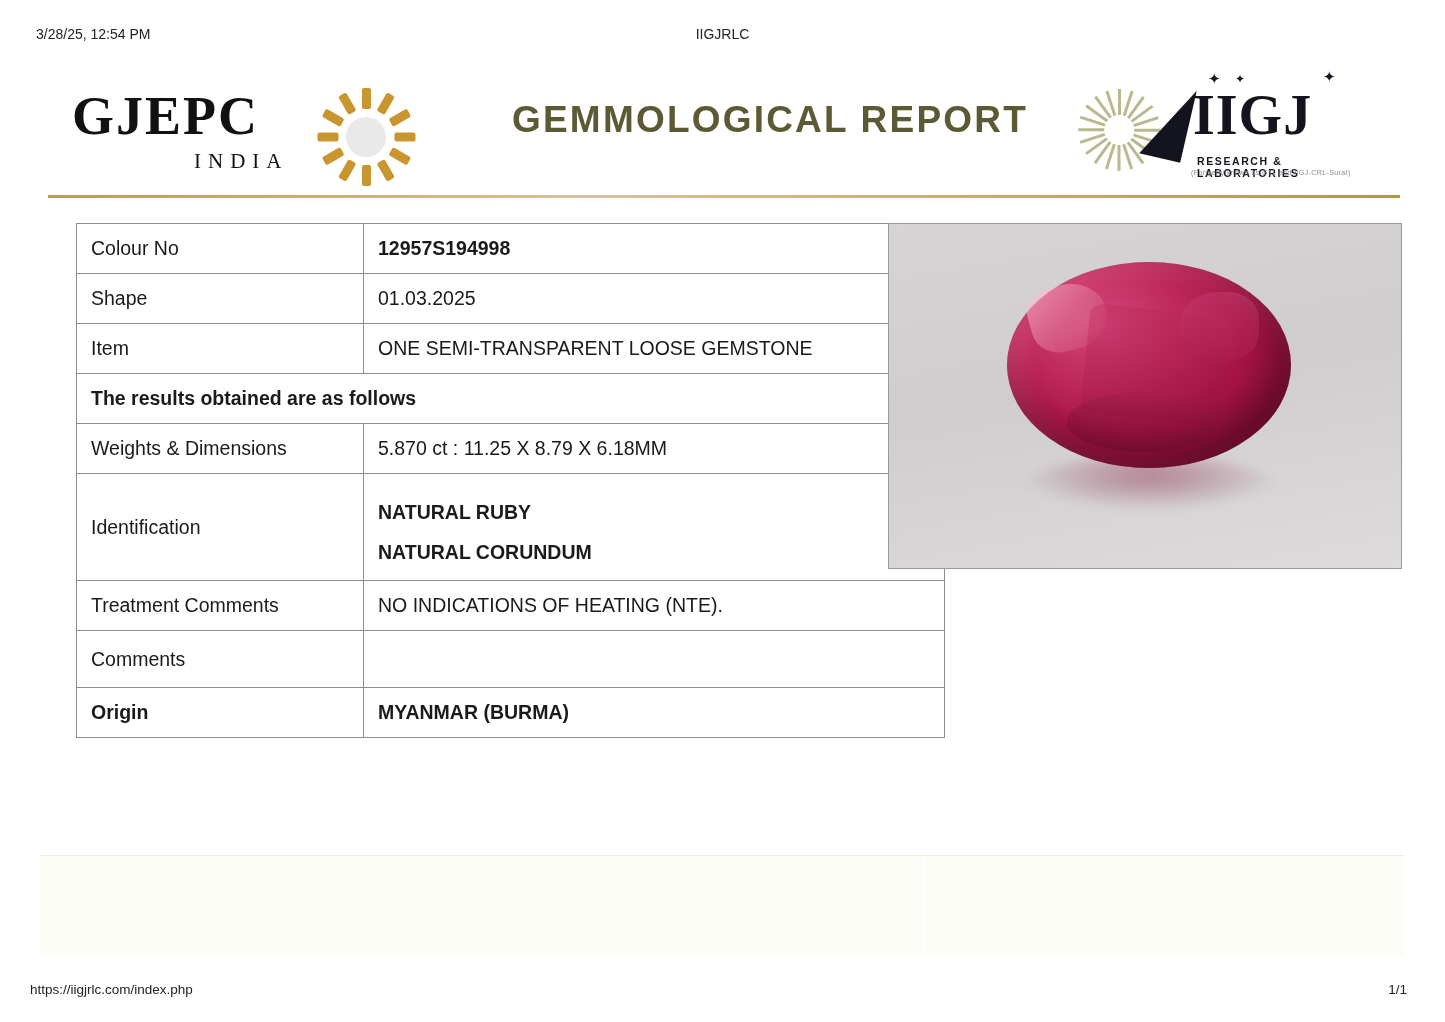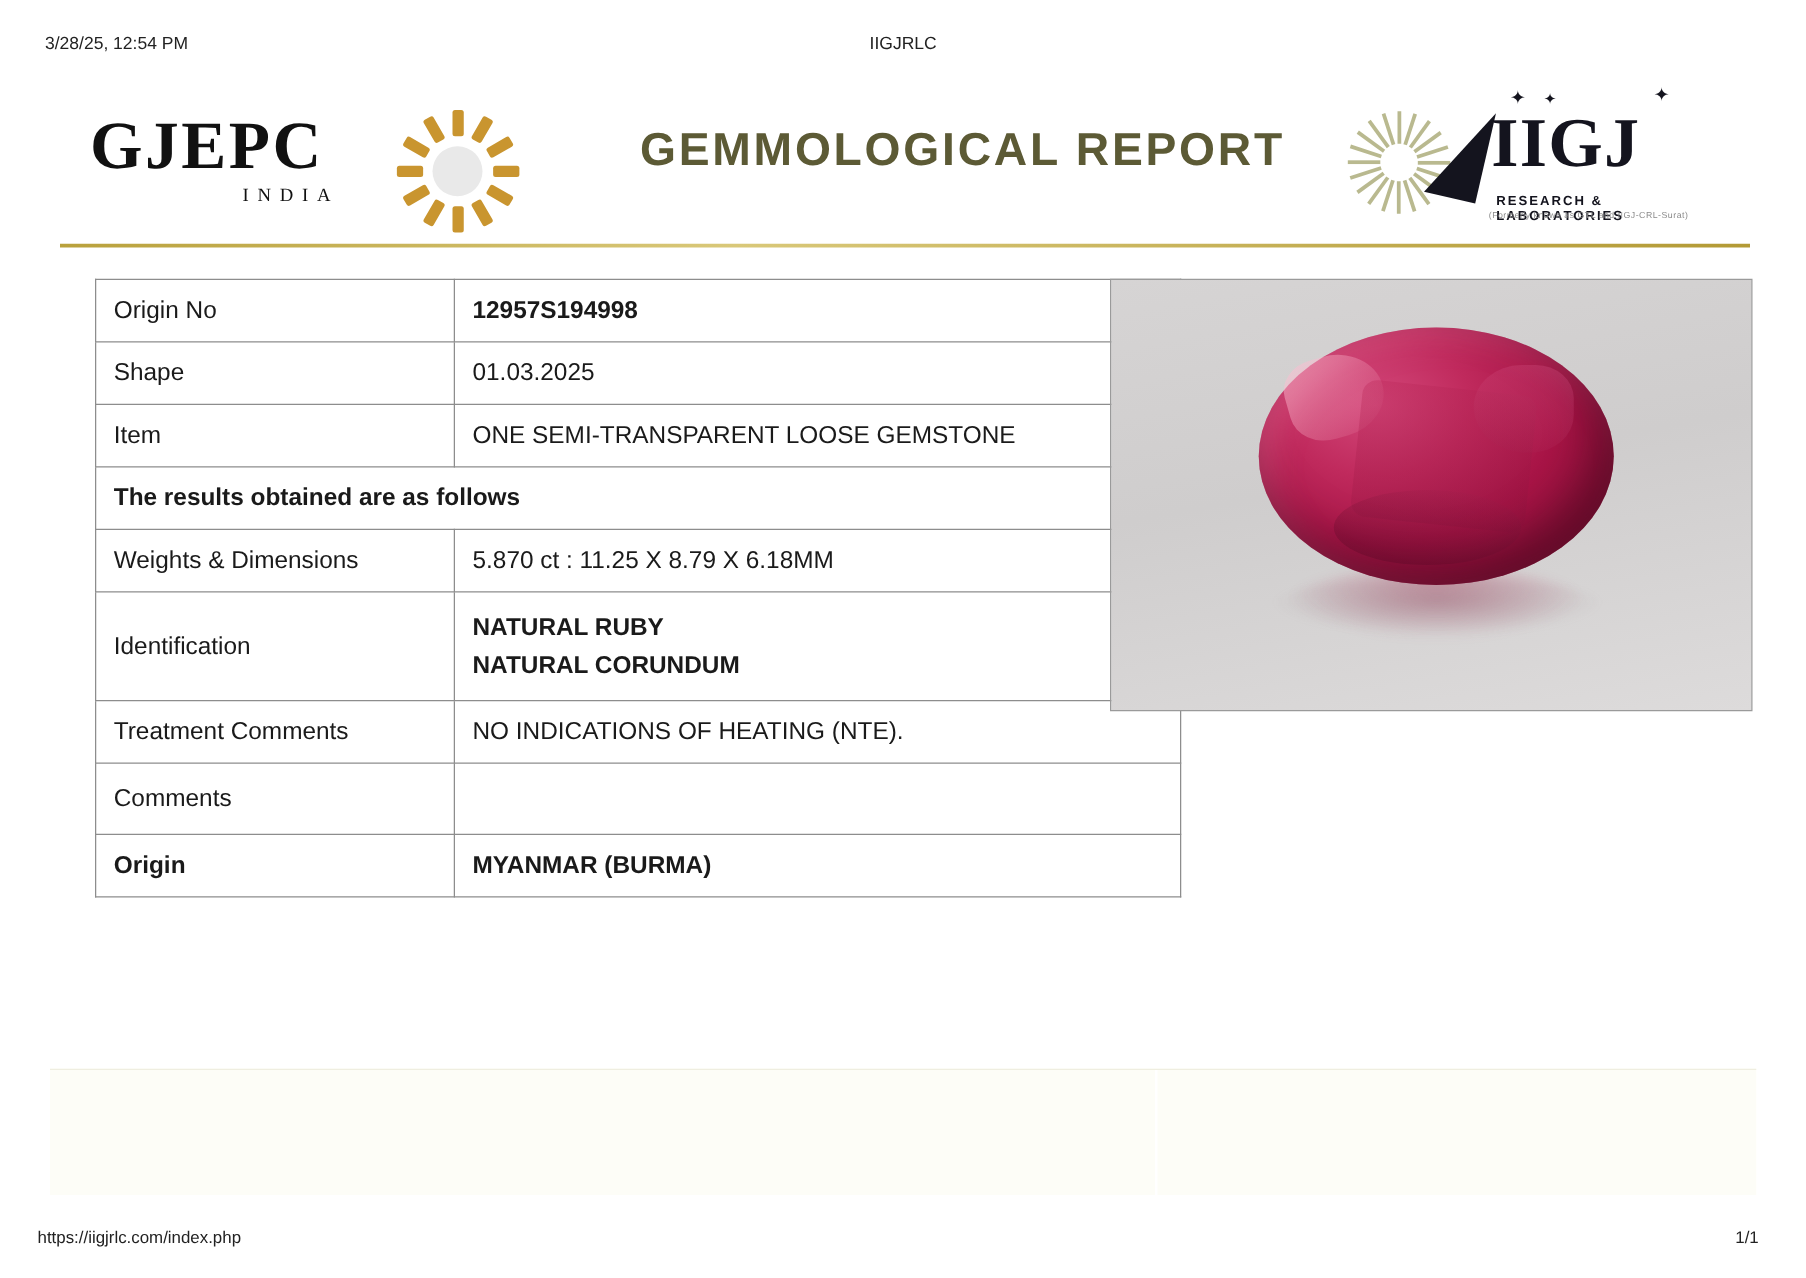--- a/index.html
+++ b/index.html
@@ -90,21 +90,21 @@
     font-size: 54px;
     font-weight: bold;
     letter-spacing: 2px;
     font-family: "Liberation Serif", serif;
     color: #111;
   }
   .gjepc-india {
     position: absolute;
     left: 122px;
     top: 72px;
-    font-size: 15px;
+    font-size: 21px;
     letter-spacing: 7px;
     font-family: "Liberation Serif", serif;
     color: #111;
   }
   .gjepc-sun {
     position: absolute;
     left: 244px;
     top: 10px;
     width: 100px;
     height: 100px;
@@ -247,20 +247,21 @@
   .bold {
     font-weight: bold;
   }
   .row-span td {
     padding-top: 10px;
     padding-bottom: 10px;
   }
   .ident-line {
     display: block;
     line-height: 1.55;
+    margin-top: 10px;
   }
   .empty-cell {
     height: 30px;
   }
 
   
   .gem-photo {
     position: absolute;
     left: 812px;
     top: 0px;
@@ -427,21 +428,21 @@
     </div>
 
     <div class="gold-rule"></div>
   </div>
 
   <div class="content">
 
     <table class="report">
       <tbody>
         <tr>
-          <td class="label">Origin No</td>
+          <td class="label">Colour No</td>
           <td class="value bold">12957S194998</td>
         </tr>
         <tr>
           <td class="label">Shape</td>
           <td class="value">01.03.2025</td>
         </tr>
         <tr>
           <td class="label">Item</td>
           <td class="value">ONE SEMI-TRANSPARENT LOOSE GEMSTONE</td>
         </tr>

